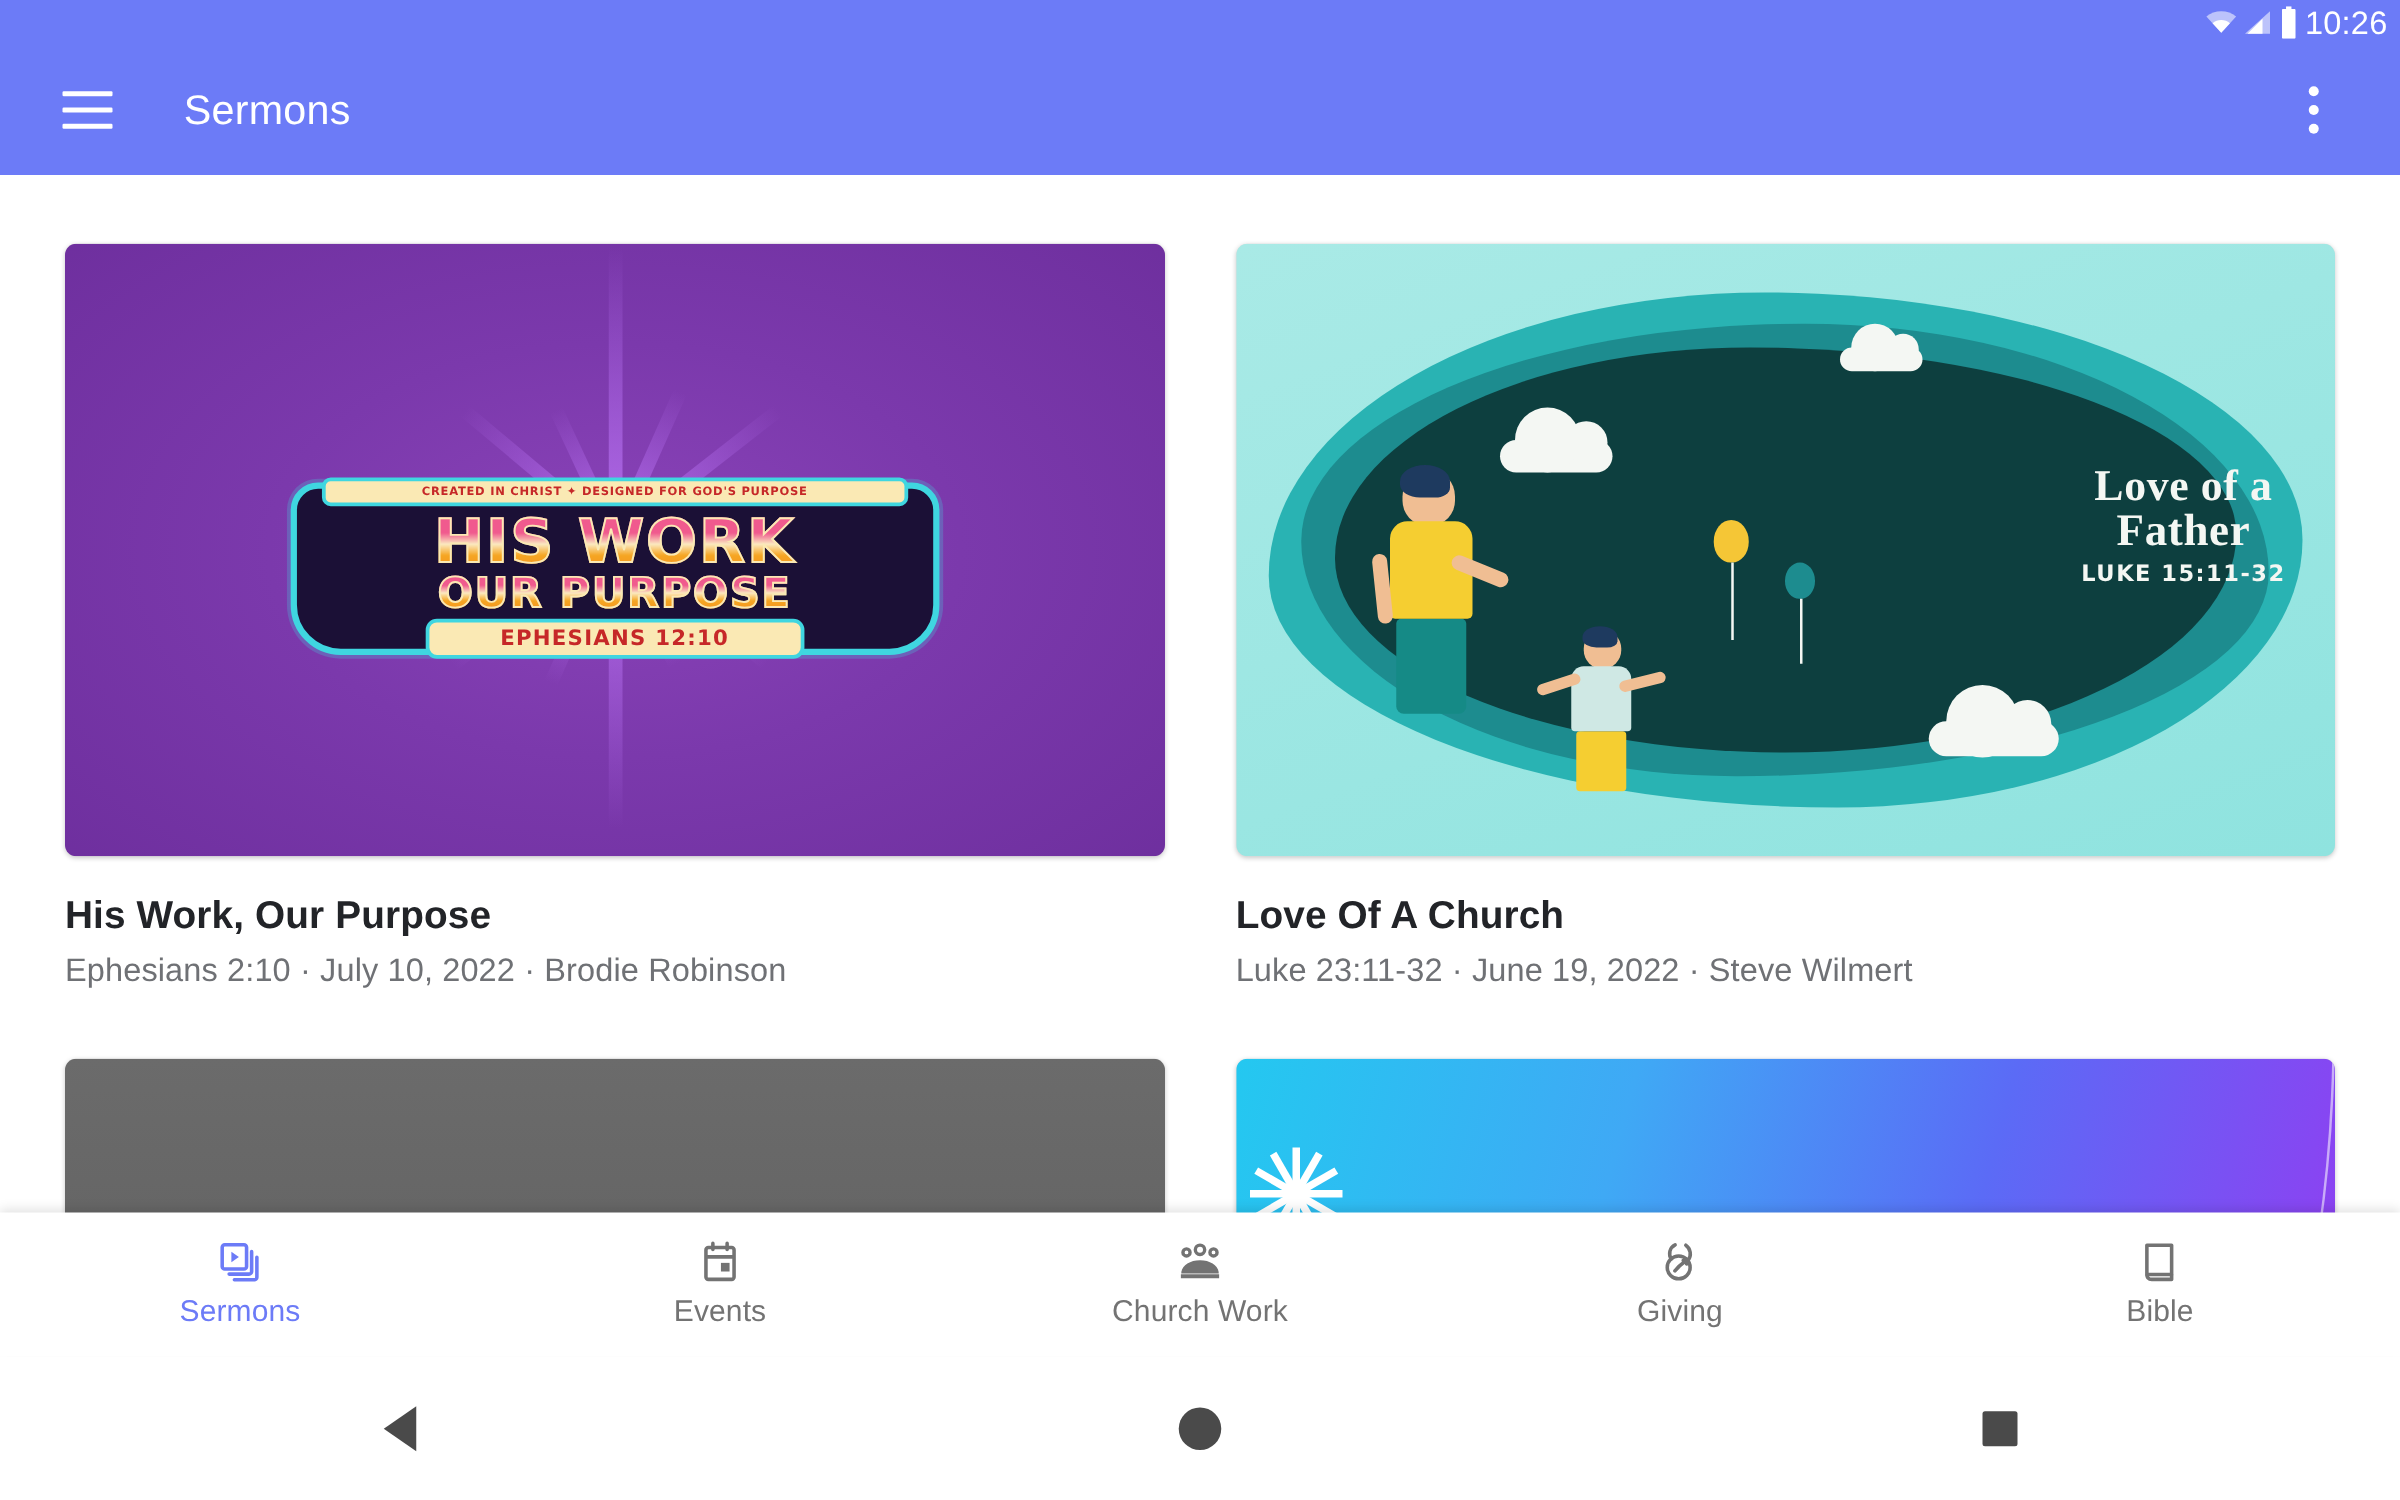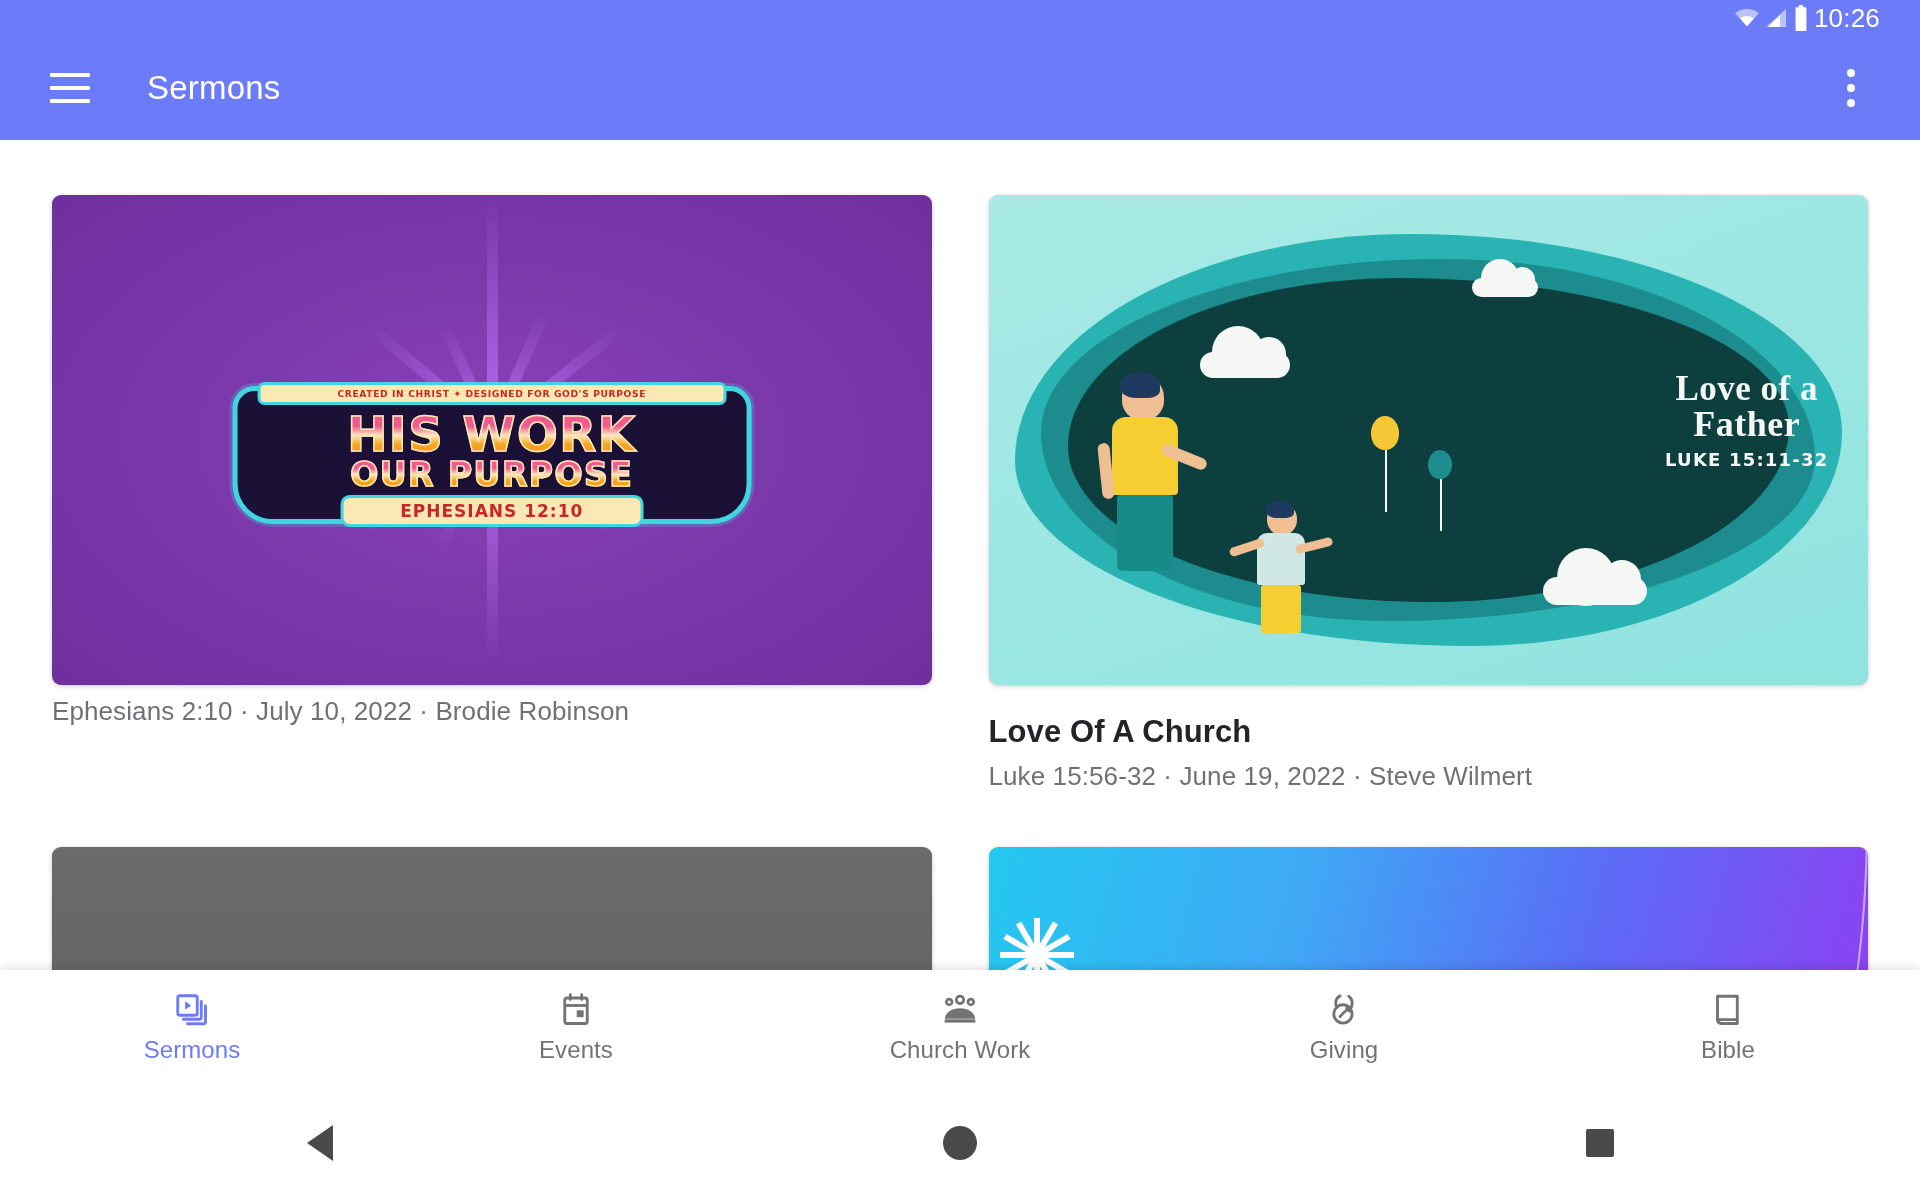--- a/index.html
+++ b/index.html
@@ -9,21 +9,21 @@
     background:#ffffff;
     font-family:"Liberation Sans", sans-serif;
     overflow:hidden;
   }
 
   
   .status-bar{
     position:absolute; top:0; left:0; width:1920px; height:36px;
     background:#6C7BF7;
     display:flex; align-items:center; justify-content:flex-end;
-    padding-right:40px; gap:4px;
+    padding-right:10px; gap:4px;
   }
   .status-icon{ display:flex; align-items:center; }
   .clock{
     color:#ffffff; font-size:26px; letter-spacing:.2px;
     font-family:"Liberation Sans", sans-serif;
   }
 
   
   .app-bar{
     position:absolute; top:36px; left:0; width:1920px; height:104px;
@@ -313,20 +313,21 @@
               <div class="sb-top">CREATED IN CHRIST ✦ DESIGNED FOR GOD'S PURPOSE</div>
               <div class="sb-main">
                 <span class="sb-l1">HIS WORK</span>
                 <span class="sb-l2">OUR PURPOSE</span>
               </div>
               <div class="sb-bot">EPHESIANS 12:10</div>
             </div>
           </div>
         </div>
       </div>
+      <div class="card-title">His Work, Our Purpose</div>
       <div class="card-meta">Ephesians 2:10 · July 10, 2022 · Brodie Robinson</div>
     </div>
 
     <div class="card">
       <div class="thumb">
         <div class="art-teal">
           <div class="blob blob1"></div>
           <div class="blob blob2"></div>
           <div class="blob blob3"></div>
 
@@ -359,21 +360,21 @@
           </div>
 
           <div class="lf-text">
             <div class="lf-l1">Love of a</div>
             <div class="lf-l2">Father</div>
             <div class="lf-l3">LUKE 15:11-32</div>
           </div>
         </div>
       </div>
       <div class="card-title">Love Of A Church</div>
-      <div class="card-meta">Luke 15:56-32 · June 19, 2022 · Steve Wilmert</div>
+      <div class="card-meta">Luke 23:11-32 · June 19, 2022 · Steve Wilmert</div>
     </div>
 
     <div class="card row2">
       <div class="thumb">
         <div class="art-gray">
           
           
         </div>
       </div>
     </div>

